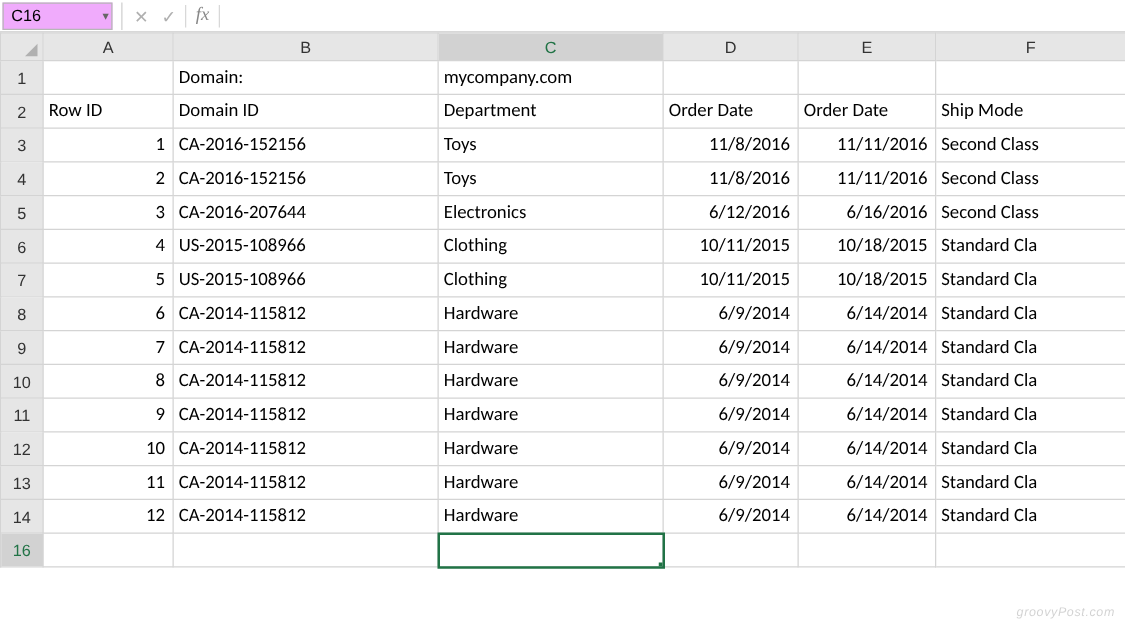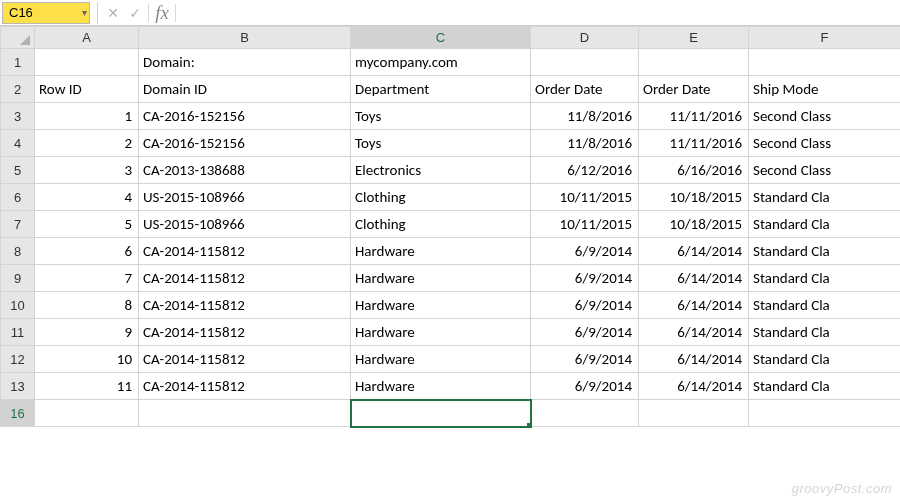--- a/index.html
+++ b/index.html
@@ -26,21 +26,21 @@
     width: 88px;
     height: 22px;
     margin: 2px 0 2px 2px;
     border: 1px solid #b7b7b7;
     display: flex;
     align-items: center;
     justify-content: space-between;
     padding: 0 2px 0 6px;
     font-size: 13px;
     font-family: "Segoe UI", Arial, sans-serif;
-    background: #fde047;
+    background: #f0abfc;
   }
   .name-box .dd {
     font-size: 10px;
     color: #666;
   }
   .fb-sep {
     width: 8px;
     height: 22px;
     border-right: 1px solid #d0d0d0;
     margin-right: 4px;
@@ -48,21 +48,21 @@
   .fb-btn {
     width: 22px;
     height: 22px;
     display: flex;
     align-items: center;
     justify-content: center;
     color: #b0b0b0;
     font-family: "Segoe UI Symbol", Arial, sans-serif;
     font-size: 14px;
   }
-  .fb-btn.fx { font-style: italic; font-family: "Times New Roman", serif; color: #888; font-size: 19px;}
+  .fb-btn.fx { font-style: italic; font-family: "Times New Roman", serif; color: #888; font-size: 15px;}
   .fb-vsep {
     width: 1px;
     height: 18px;
     background: #d8d8d8;
     margin: 0 2px;
   }
   .formula-input {
     flex: 1;
     height: 22px;
     border: none;
@@ -147,21 +147,21 @@
   .cD { width: 108px; }
   .cE { width: 110px; }
   .cF { width: 152px; }
   .col-header th { height: 22px; }
 
   .watermark {
     position: absolute;
     right: 8px;
     bottom: 4px;
     font-family: Arial, sans-serif;
-    font-size: 13px;
+    font-size: 10px;
     color: rgba(0,0,0,0.18);
     font-style: italic;
     letter-spacing: 0.5px;
     pointer-events: none;
   }
 </style>
 </head>
 <body>
 
 <div class="formula-bar">
@@ -242,21 +242,21 @@
           <td class="num right-pad">2</td>
           <td class="txt">CA-2016-152156</td>
           <td class="txt">Toys</td>
           <td class="num right-pad">11/8/2016</td>
           <td class="num right-pad">11/11/2016</td>
           <td class="txt">Second Class</td>
         </tr>
         <tr>
           <td class="row-header">5</td>
           <td class="num right-pad">3</td>
-          <td class="txt">CA-2013-138688</td>
+          <td class="txt">CA-2016-207644</td>
           <td class="txt">Electronics</td>
           <td class="num right-pad">6/12/2016</td>
           <td class="num right-pad">6/16/2016</td>
           <td class="txt">Second Class</td>
         </tr>
         <tr>
           <td class="row-header">6</td>
           <td class="num right-pad">4</td>
           <td class="txt">US-2015-108966</td>
           <td class="txt">Clothing</td>
@@ -320,20 +320,29 @@
         </tr>
         <tr>
           <td class="row-header">13</td>
           <td class="num right-pad">11</td>
           <td class="txt">CA-2014-115812</td>
           <td class="txt">Hardware</td>
           <td class="num right-pad">6/9/2014</td>
           <td class="num right-pad">6/14/2014</td>
           <td class="txt">Standard Cla</td>
         </tr>
+        <tr>
+          <td class="row-header">14</td>
+          <td class="num right-pad">12</td>
+          <td class="txt">CA-2014-115812</td>
+          <td class="txt">Hardware</td>
+          <td class="num right-pad">6/9/2014</td>
+          <td class="num right-pad">6/14/2014</td>
+          <td class="txt">Standard Cla</td>
+        </tr>
       </tbody>
 
   <tbody>
         <tr>
     <td class="row-header active">16</td>
     <td></td>
     <td></td>
     <td class="selected"></td>
     <td></td>
     <td></td>

